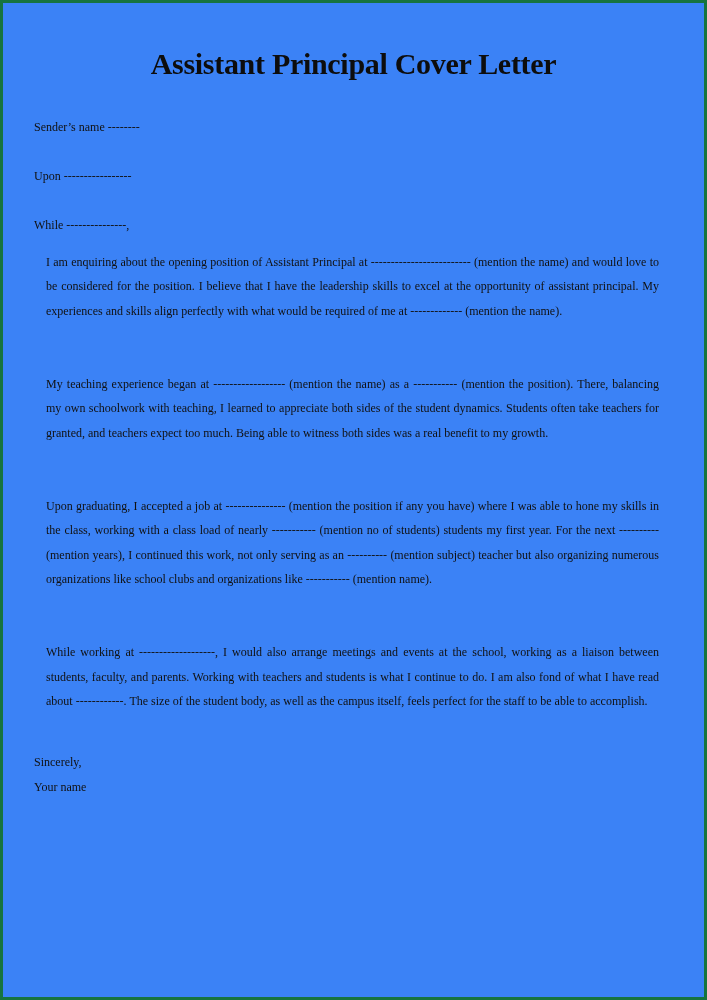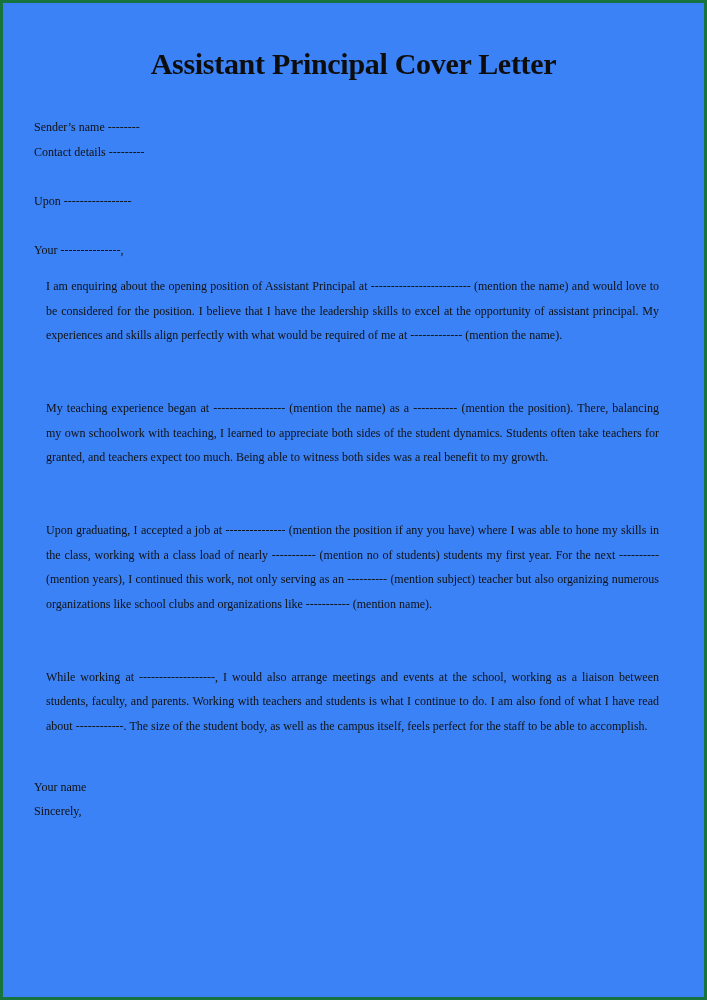--- a/index.html
+++ b/index.html
@@ -39,31 +39,30 @@
     .para { margin: 12px; }
   </style>
 </head>
 <body>
 
 <div class="page">
   <h1 class="title">Assistant Principal Cover Letter</h1>
 
   <div class="content">
     <span class="line">Sender’s name --------</span>
-    <span class="line">Contact details ---------</span>
     <div class="gap"></div>
     <span class="line">Upon -----------------</span>
     <div class="gap"></div>
-    <span class="line">Your ---------------,</span>
+    <span class="line">While ---------------,</span>
 
     <p class="para">I am enquiring about the opening position of Assistant Principal at ------------------------- (mention the name) and would love to be considered for the position. I believe that I have the leadership skills to excel at the opportunity of assistant principal. My experiences and skills align perfectly with what would be required of me at ------------- (mention the name).</p>
     <div class="gap"></div>
     <p class="para">My teaching experience began at ------------------ (mention the name) as a ----------- (mention the position). There, balancing my own schoolwork with teaching, I learned to appreciate both sides of the student dynamics. Students often take teachers for granted, and teachers expect too much. Being able to witness both sides was a real benefit to my growth.</p>
     <div class="gap"></div>
     <p class="para">Upon graduating, I accepted a job at --------------- (mention the position if any you have) where I was able to hone my skills in the class, working with a class load of nearly ----------- (mention no of students) students my first year. For the next ---------- (mention years), I continued this work, not only serving as an ---------- (mention subject) teacher but also organizing numerous organizations like school clubs and organizations like ----------- (mention name).</p>
     <div class="gap"></div>
     <p class="para">While working at -------------------, I would also arrange meetings and events at the school, working as a liaison between students, faculty, and parents. Working with teachers and students is what I continue to do. I am also fond of what I have read about ------------. The size of the student body, as well as the campus itself, feels perfect for the staff to be able to accomplish.</p>
     <div class="gap"></div>
 
+    <span class="line">Sincerely,</span>
     <span class="line">Your name</span>
-    <span class="line">Sincerely,</span>
   </div>
 </div>
 
 </body></html>

